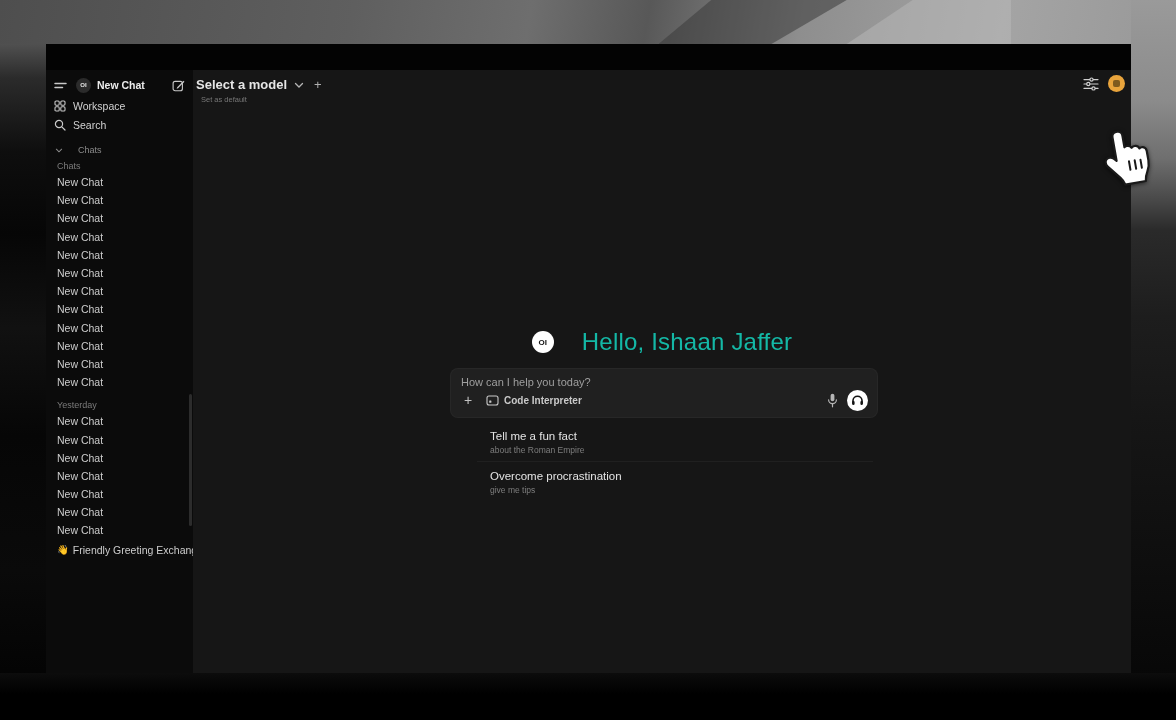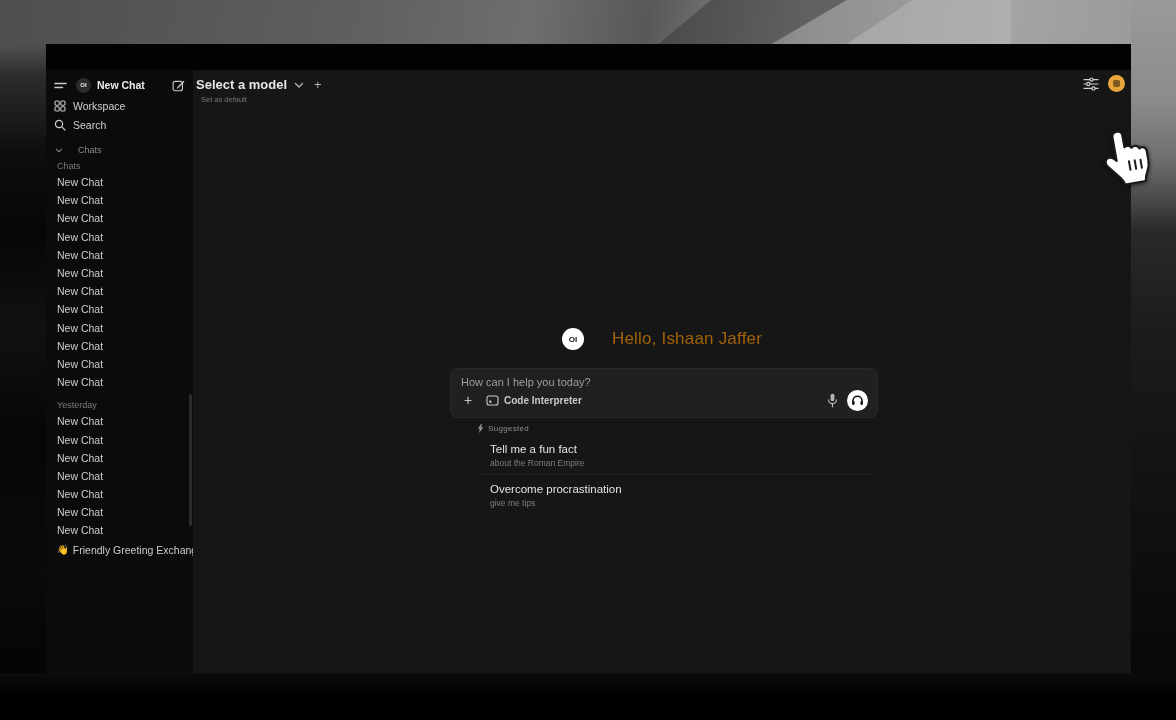--- a/index.html
+++ b/index.html
@@ -48,21 +48,21 @@
   .model-label { font-size:13px; font-weight:bold; color:#e6e6e6; }
   .model-plus { font-size:13px; color:#b0b0b0; margin-left:3px; }
   .set-default { position:absolute; left:8px; top:25px; font-size:7.5px; color:#777; cursor:pointer; }
   .top-icons { position:absolute; right:6px; top:5px; display:flex; align-items:center; gap:9px; }
   .avatar { width:17px; height:17px; border-radius:50%; display:flex; align-items:center; justify-content:center; cursor:pointer; }
   .avatar-glyph { width:7px; height:7px; border-radius:2px; background:rgba(40,30,5,.55); }
 
   .greeting { position:absolute; left:0; right:0; top:258px; display:flex; align-items:center; justify-content:center; gap:12px; }
   .oi-logo-lg { width:22px; height:22px; border-radius:50%; background:#fff; color:#111;
     font-size:8px; font-weight:bold; display:flex; align-items:center; justify-content:center; }
-  .greeting-text { font-size:17px; font-weight:500; color:#a16207; letter-spacing:.2px;margin-left:16px; }
+  .greeting-text { font-size:24px; font-weight:500; color:#14b8a6; letter-spacing:.2px;margin-left:16px; }
 
   .composer { position:absolute; left:257px; top:298px; width:428px; height:50px;
     background:#202020; border-radius:8px; border:1px solid rgba(255,255,255,.03); }
   .composer textarea { position:absolute; left:10px; top:7px; right:10px; height:18px; background:transparent;
     border:none; outline:none; resize:none; font-family:inherit; font-size:11px; color:#ddd; }
   .composer textarea::placeholder { color:#9f9f9f; }
   .composer-row { position:absolute; left:8px; right:9px; bottom:6px; height:22px; display:flex; align-items:center; }
   .plus-btn { width:18px; height:18px; display:flex; align-items:center; justify-content:center;
     font-size:14px; color:#c2c2c2; cursor:pointer; }
   .tool-chip { display:flex; align-items:center; gap:5px; margin-left:9px; cursor:pointer;justify-content:space-between; }
@@ -263,26 +263,20 @@
           <svg width="13" height="12" viewBox="0 0 13 12">
             <path d="M2 9 V6.6 a4.5 4.3 0 0 1 9 0 V9" stroke="#141414" stroke-width="1.6" fill="none" stroke-linecap="round"></path>
             <rect x="1.1" y="6.9" width="2.5" height="4" rx="1.2" fill="#141414"></rect>
             <rect x="9.4" y="6.9" width="2.5" height="4" rx="1.2" fill="#141414"></rect>
           </svg>
         </span>
       </div>
     </div>
 
     <div class="suggested">
-      <div class="suggested-head">
-        <svg width="7" height="9" viewBox="0 0 7 9">
-          <path d="M4 0 L0.8 4.8 h1.9 L2.1 9 L6.4 3.5 H4.4 L4.9 0 z" fill="#8f8f8f"></path>
-        </svg>
-        <span class="suggested-label">Suggested</span>
-      </div>
       <div class="suggestion">
         <div class="sg-title">Tell me a fun fact</div>
         <div class="sg-sub">about the Roman Empire</div>
       </div>
       <div class="suggestion">
         <div class="sg-title">Overcome procrastination</div>
         <div class="sg-sub">give me tips</div>
       </div>
     </div>
   </div>

